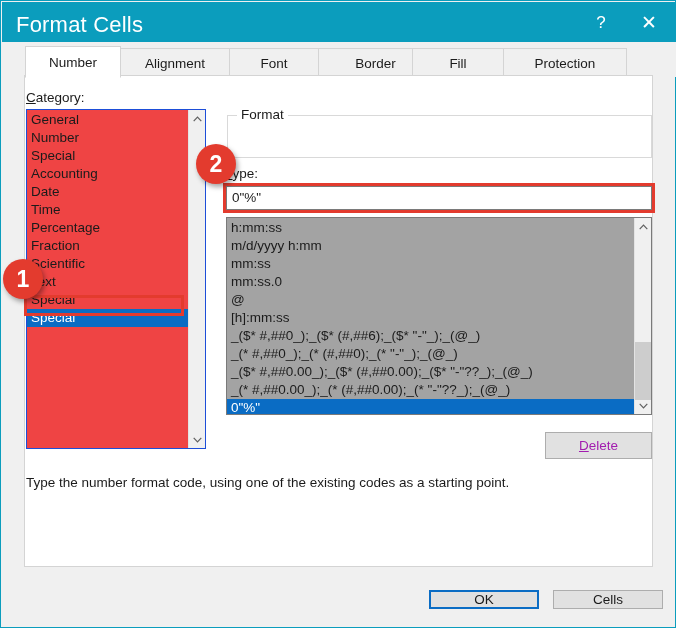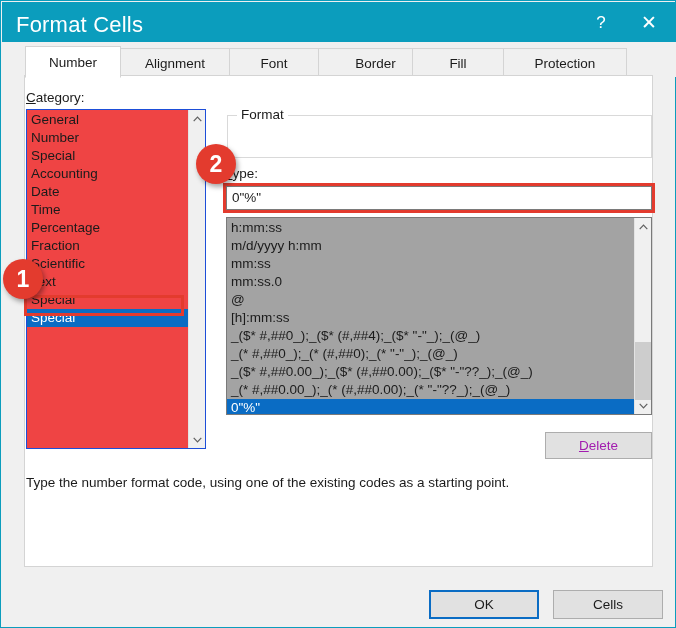--- a/index.html
+++ b/index.html
@@ -140,21 +140,21 @@
   }
 
   
   #help-text{
     position:absolute;left:25px;top:473px;width:590px;
     font-size:13.5px;color:#1b1b1b;line-height:18px;
   }
 
   
   .footer-btn{
-    position:absolute;height:29px;width:110px;
+    position:absolute;height:19px;width:110px;
     background:#e1e1e1;border:1px solid #adadad;box-sizing:border-box;
     display:flex;align-items:center;justify-content:center;
     font-size:13.5px;color:#1b1b1b;cursor:default;text-align:center;
   }
   #ok-btn{left:428px;top:589px;border:2px solid #0a6cc4;}
   #cancel-btn{left:552px;top:589px;}
 
   
   .anno-box{
     position:absolute;border:3px solid #e33b2e;box-sizing:border-box;
@@ -253,21 +253,21 @@
   <div id="type-input">0"%"</div>
 
   <div id="type-list">
     <div id="type-items">
         <div class="type-item">h:mm:ss</div>
         <div class="type-item">m/d/yyyy h:mm</div>
         <div class="type-item">mm:ss</div>
         <div class="type-item">mm:ss.0</div>
         <div class="type-item">@</div>
         <div class="type-item">[h]:mm:ss</div>
-        <div class="type-item">_($* #,##0_);_($* (#,##4);_($* "-"_);_(@_)</div>
+        <div class="type-item">_($* #,##0_);_($* (#,##6);_($* "-"_);_(@_)</div>
         <div class="type-item">_(* #,##0_);_(* (#,##0);_(* "-"_);_(@_)</div>
         <div class="type-item">_($* #,##0.00_);_($* (#,##0.00);_($* "-"??_);_(@_)</div>
         <div class="type-item">_(* #,##0.00_);_(* (#,##0.00);_(* "-"??_);_(@_)</div>
         <div class="type-item sel">0"%"</div>
       </div>
     <div class="vscroll">
       <div class="sb-arrow up">
         <svg width="9" height="6" viewBox="0 0 9 6">
             <path d="M0.7 5.2 L4.5 1.2 L8.3 5.2" fill="none" stroke="#606060" stroke-width="1.2"></path>
           </svg>

